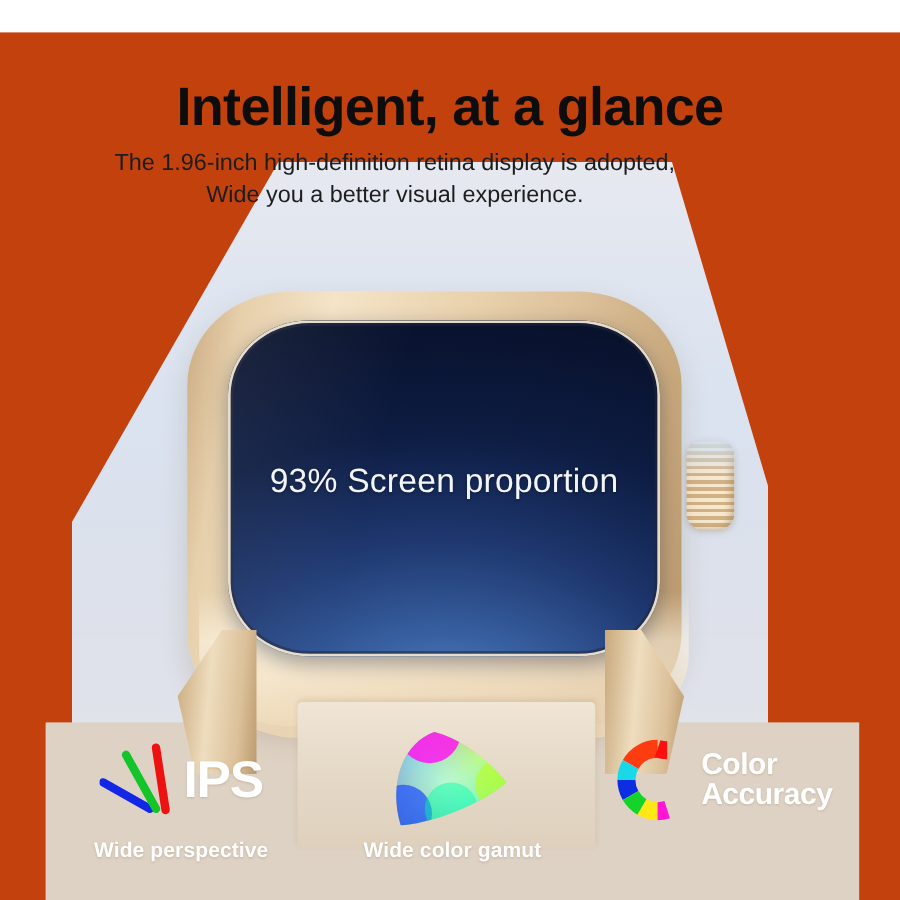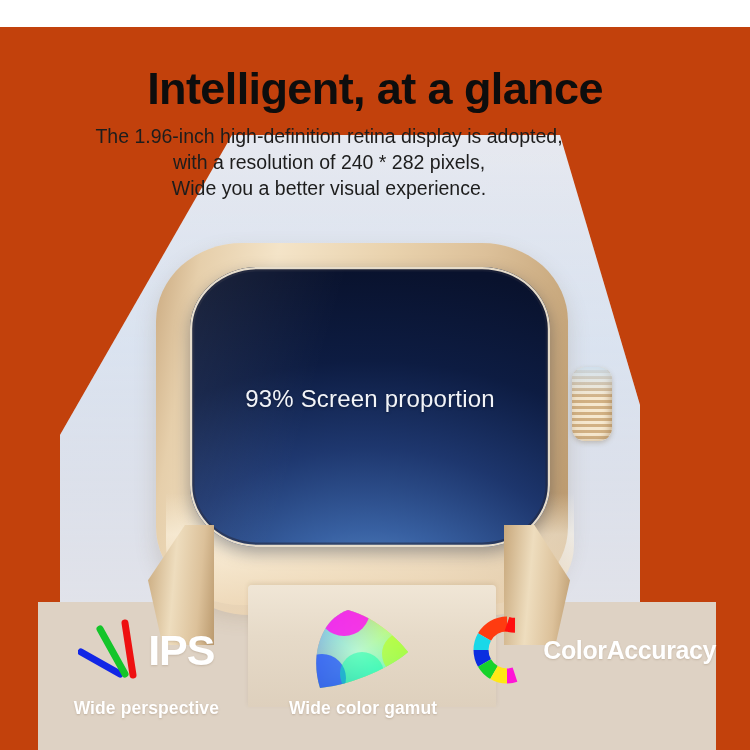--- a/index.html
+++ b/index.html
@@ -139,21 +139,21 @@
     transform: rotate(6deg);
     pointer-events: none;
   }
   .screen-label {
     position: absolute;
     left: 0;
     top: 118px;
     width: 100%;
     text-align: center;
     color: #f2f4f8;
-    font-size: 24px;
+    font-size: 28px;
     letter-spacing: 0.2px;
     text-shadow: 0 1px 3px rgba(0,0,0,0.35);
     z-index: 2;
     white-space: nowrap;
   }
 
   
   .crown {
     position: absolute;
     right: -4px;
@@ -238,21 +238,21 @@
     color: #ffffff;
     font-size: 43px;
     font-weight: 700;
     letter-spacing: -1px;
     line-height: 1;
     text-shadow: 0 1px 2px rgba(140,115,90,0.3);
   }
   .ca-art { display: flex; align-items: center; gap: 6px; }
   .ca-words {
     display: flex;
-    flex-direction: row;
+    flex-direction: column;
     line-height: 1.0;
   }
   .ca-words span {
     color: #ffffff;
     font-weight: 700;
     font-size: 25px;
     letter-spacing: -0.4px;
     text-shadow: 0 1px 2px rgba(140,115,90,0.3);
   }
   .ca-words span.second { font-size: 25px; }
@@ -277,21 +277,20 @@
       </defs>
       <path d="M 232,0 L 560,0 L 640,270 L 640,470 L 60,470 L 60,300 Z" fill="url(#beamGrad)"></path>
       <path d="M 232,0 L 560,0 L 640,270 L 640,470 L 60,470 L 60,300 Z" fill="url(#beamFade)"></path>
     </svg>
   </div>
 
   <div class="headline">Intelligent, at a glance</div>
 
   <div class="subcopy">
     <span class="line">The 1.96-inch high-definition retina display is adopted,</span>
-    <span class="line">with a resolution of 240 * 282 pixels,</span>
     <span class="line">Wide you a better visual experience.</span>
   </div>
 
   <div class="watch">
     <div class="lug left"></div>
     <div class="lug right"></div>
     <div class="crown"></div>
     <div class="case">
       <div class="case-front"></div>
       <div class="screen">

